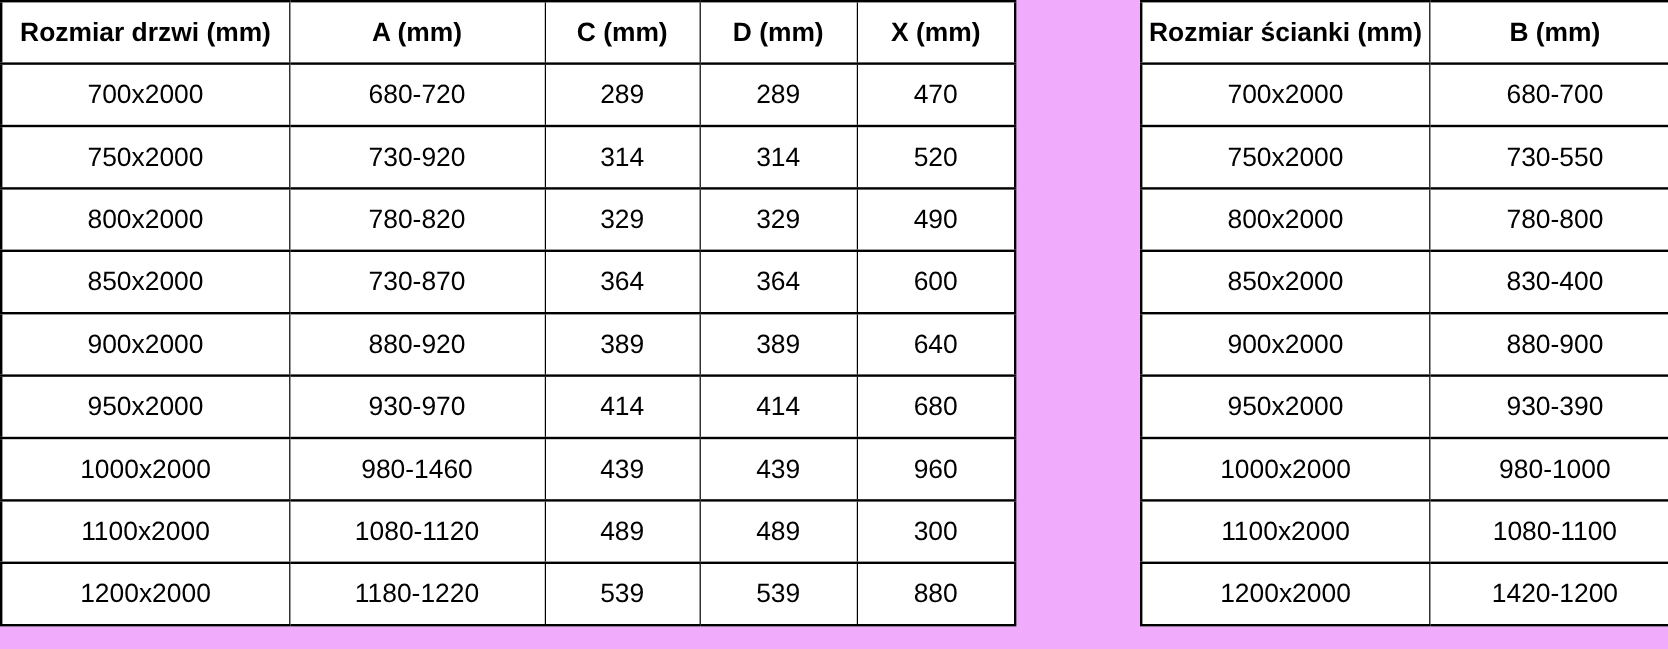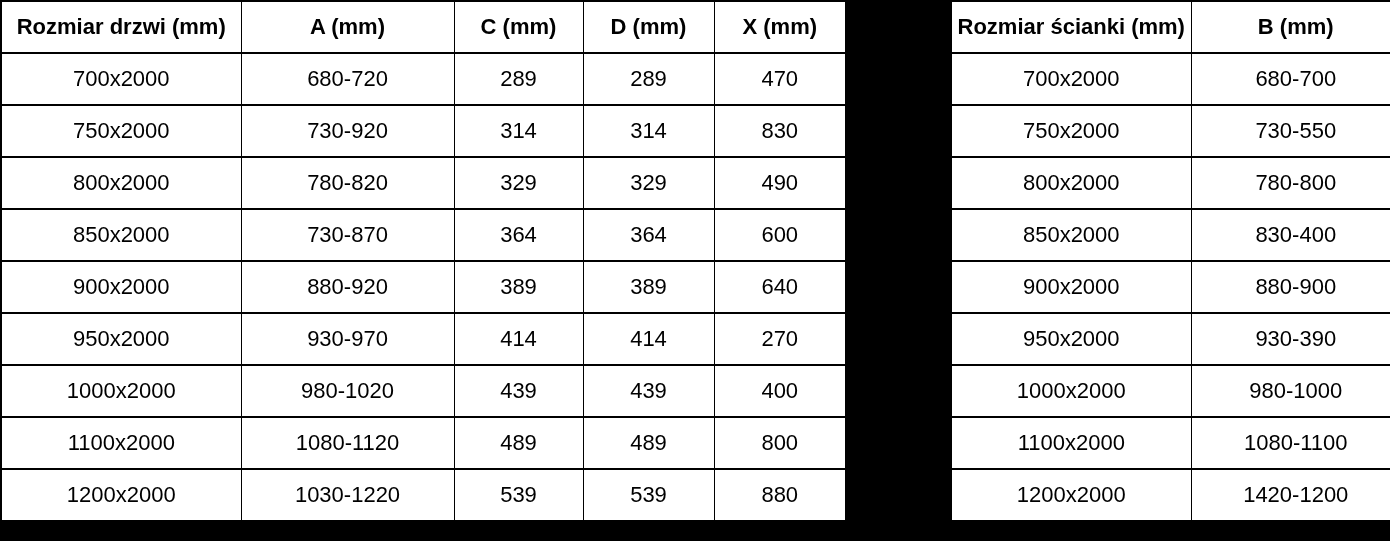--- a/index.html
+++ b/index.html
@@ -5,21 +5,21 @@
   * { box-sizing: border-box; }
   html, body {
     margin: 0;
     padding: 0;
     background: #ffffff;
   }
   .canvas {
     position: relative;
     width: 1390px;
     height: 541px;
-    background: #000000;
+    background: #f0abfc;
     font-family: "Liberation Sans", "DejaVu Sans", sans-serif;
     color: #000000;
     overflow: hidden;
   }
   table.spec-table {
     position: absolute;
     top: 0;
     border-collapse: collapse;
     table-layout: fixed;
     background: #ffffff;
@@ -81,21 +81,21 @@
           <td>680-720</td>
           <td>289</td>
           <td>289</td>
           <td>470</td>
         </tr>
         <tr>
           <td>750x2000</td>
           <td>730-920</td>
           <td>314</td>
           <td>314</td>
-          <td>830</td>
+          <td>520</td>
         </tr>
         <tr>
           <td>800x2000</td>
           <td>780-820</td>
           <td>329</td>
           <td>329</td>
           <td>490</td>
         </tr>
         <tr>
           <td>850x2000</td>
@@ -109,39 +109,39 @@
           <td>880-920</td>
           <td>389</td>
           <td>389</td>
           <td>640</td>
         </tr>
         <tr>
           <td>950x2000</td>
           <td>930-970</td>
           <td>414</td>
           <td>414</td>
-          <td>270</td>
+          <td>680</td>
         </tr>
         <tr>
           <td>1000x2000</td>
-          <td>980-1020</td>
+          <td>980-1460</td>
           <td>439</td>
           <td>439</td>
-          <td>400</td>
+          <td>960</td>
         </tr>
         <tr>
           <td>1100x2000</td>
           <td>1080-1120</td>
           <td>489</td>
           <td>489</td>
-          <td>800</td>
+          <td>300</td>
         </tr>
         <tr>
           <td>1200x2000</td>
-          <td>1030-1220</td>
+          <td>1180-1220</td>
           <td>539</td>
           <td>539</td>
           <td>880</td>
         </tr>
       </tbody>
   </table>
 
   <table id="wall-table" class="spec-table">
     <colgroup>
       <col class="c0">

